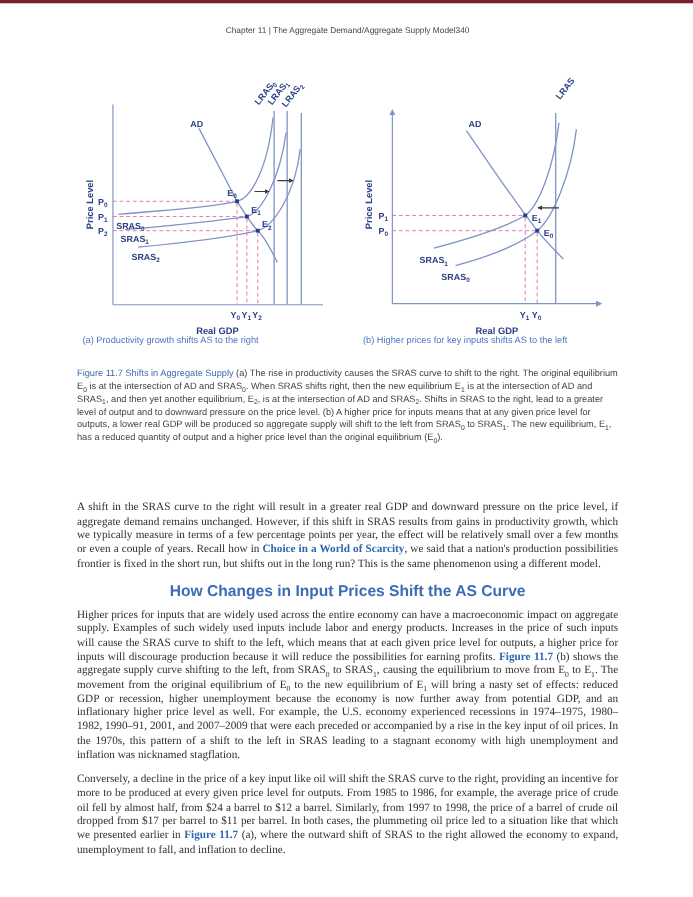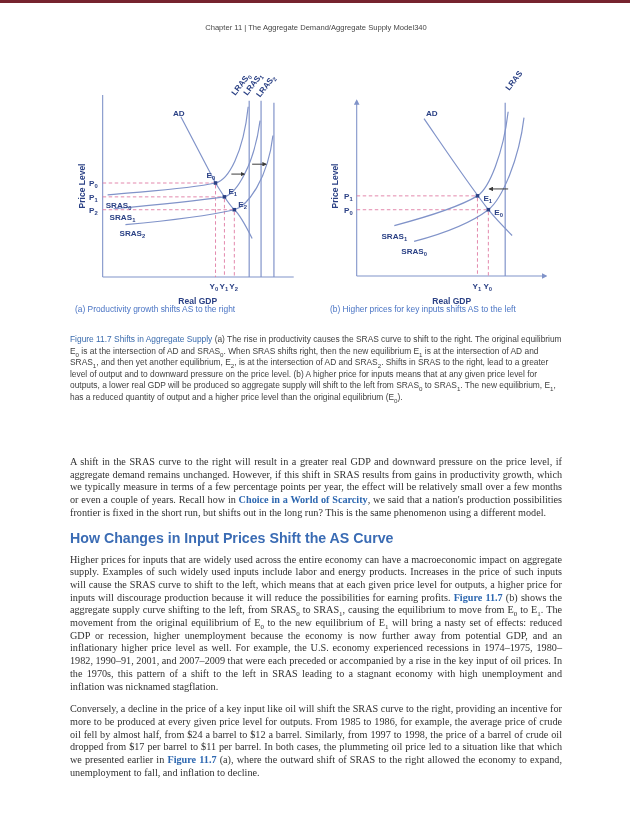--- a/index.html
+++ b/index.html
@@ -20,21 +20,21 @@
   .subcap-a{position:absolute;left:5px;top:0;}
   .subcap-b{position:absolute;left:260px;top:0;}
   .figcap{position:absolute;top:334px;left:70px;width:492px;font-size:8.4px;line-height:11.6px;color:#3f3f3f;}
   .figcap sub{font-size:6.2px;line-height:0;}
   .t-lead{color:#3a6bad;font-weight:normal;}
   .t-link{color:#2d67b0;font-weight:bold;}
   .t-bold{font-weight:normal;color:inherit;}
   .content{position:absolute;top:430px;left:70px;width:492px;font-family:"Liberation Serif",serif;font-size:10.2px;line-height:12.7px;color:#303030;text-align:justify;margin-top:26px;}
   .content p{margin:0 0 10px 0;}
   .content sub{font-size:7px;line-height:0;}
-  .content h2{font-family:"Liberation Sans",sans-serif;color:#3b6cb4;font-size:14.2px;line-height:16px;margin:3px 0 8px 0;font-weight:bold;text-align:left;}
+  .content h2{font-family:"Liberation Sans",sans-serif;color:#3b6cb4;font-size:14.2px;line-height:16px;margin:3px 0 8px 0;font-weight:bold;text-align:center;}
 </style>
 </head>
 <body>
 
 <div class="top-rule"></div>
 
 <div class="pg-header">
   <span>Chapter 11 | The Aggregate Demand/Aggregate Supply Model</span>
   <span>340</span>
 </div>

